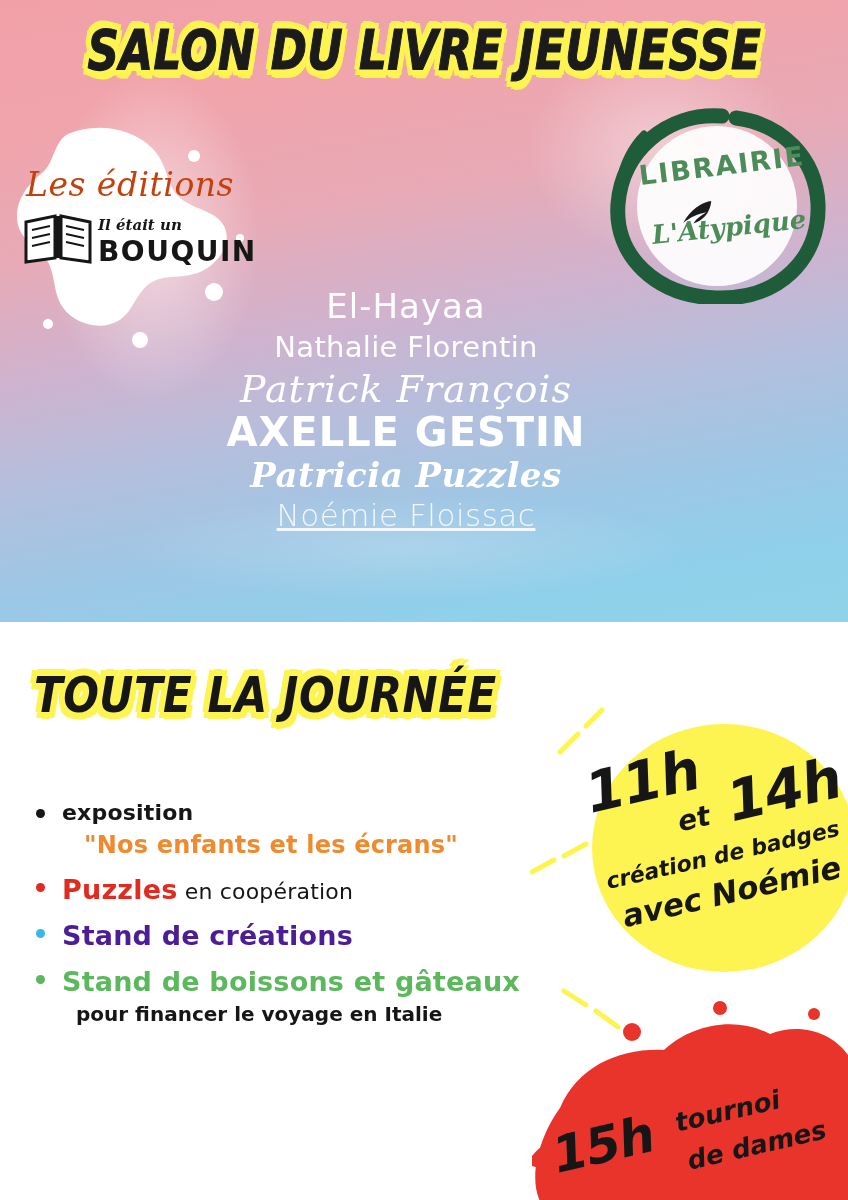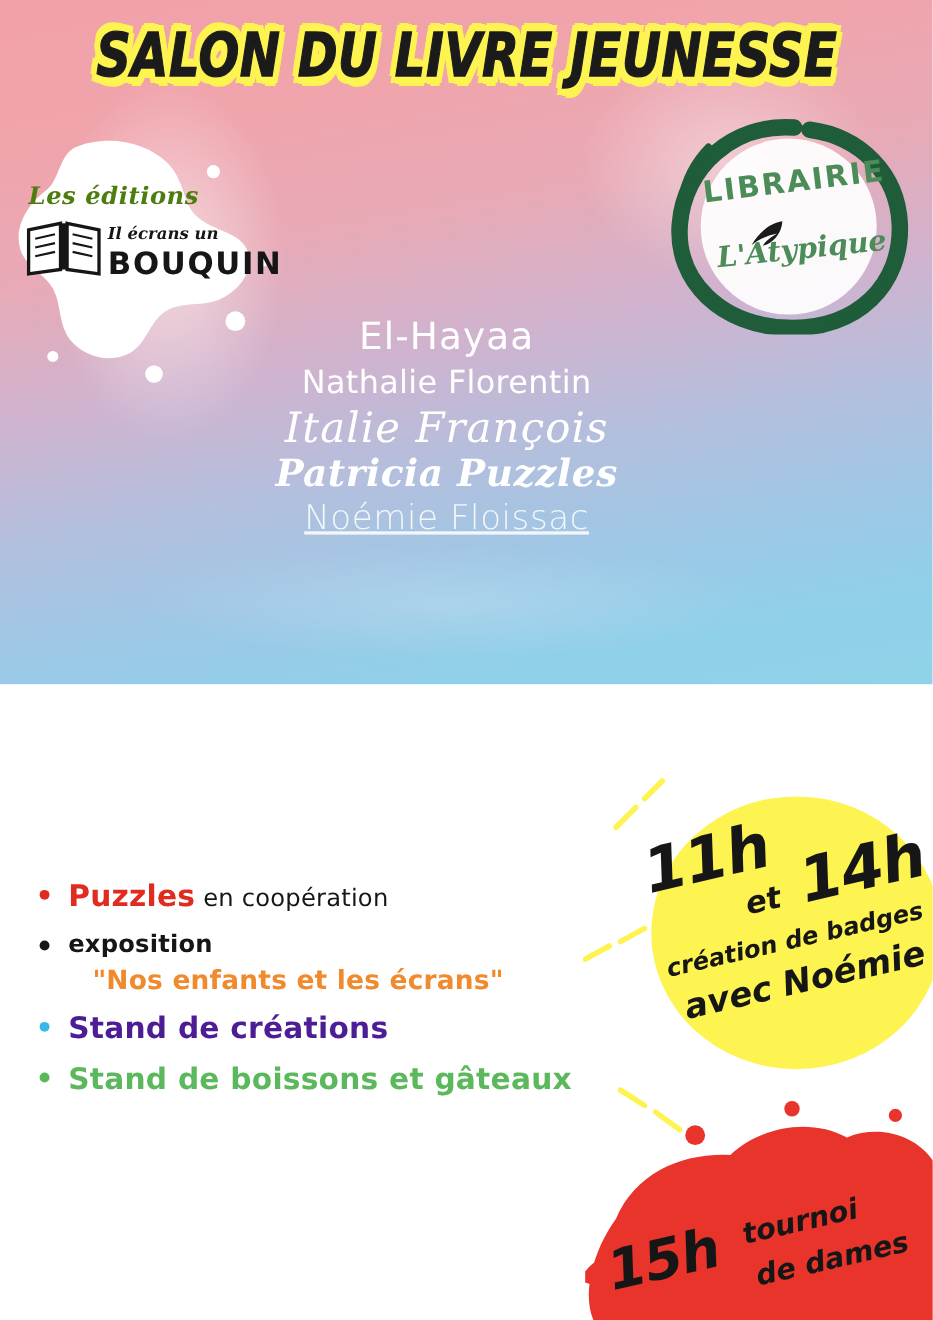--- a/index.html
+++ b/index.html
@@ -82,23 +82,23 @@
   
   .editor-logo {
     position: absolute;
     left: 22px; top: 165px;
     width: 215px;
     z-index: 6;
   }
   .editor-logo .ed-line {
     font-family: "DejaVu Serif", serif;
     font-style: italic;
-    font-weight: 700;
-    font-size: 22px;
-    color: #4d7c0f;
+    font-weight: 400;
+    font-size: 33px;
+    color: #c2410c;
     letter-spacing: 0.5px;
     margin-left: 4px;
   }
   .editor-logo .book-row {
     display: flex;
     align-items: flex-start;
     margin-top: 6px;
   }
   .book-icon { width: 72px; height: 56px; flex: 0 0 auto; }
   .book-icon svg { display:block; width:100%; height:100%; }
@@ -387,21 +387,21 @@
       <span class="book-icon">
         <svg viewBox="0 0 72 56" xmlns="http://www.w3.org/2000/svg">
           <path d="M4 12 L33 6 L33 48 L4 52 Z" fill="#ffffff" stroke="#161616" stroke-width="3"></path>
           <path d="M39 6 L68 12 L68 52 L39 48 Z" fill="#ffffff" stroke="#161616" stroke-width="3"></path>
           <rect x="33" y="6" width="6" height="42" fill="#161616"></rect>
           <path d="M10 20 L28 16 M10 28 L28 24 M10 36 L28 32" stroke="#161616" stroke-width="2" fill="none"></path>
           <path d="M44 16 L62 20 M44 24 L62 28 M44 32 L62 36" stroke="#161616" stroke-width="2" fill="none"></path>
         </svg>
       </span>
       <span class="ed-names">
-        <span class="ed-small">Il écrans un</span>
+        <span class="ed-small">Il était un</span>
         <div class="ed-big">BOUQUIN</div>
       </span>
     </div>
   </div>
 
   <div class="shop-logo">
     <div class="ring">
       <svg viewBox="0 0 226 196" xmlns="http://www.w3.org/2000/svg">
         <path d="M118 8 C62 4 18 44 14 96 C10 148 52 188 112 190 C176 192 216 150 214 96 C212 50 178 16 132 10" fill="none" stroke="#1f5c3a" stroke-width="15" stroke-linecap="round"></path>
         <path d="M40 26 C28 38 18 56 16 74" fill="none" stroke="#1f5c3a" stroke-width="7" stroke-linecap="round"></path>
@@ -414,65 +414,70 @@
       <svg viewBox="0 0 30 34" xmlns="http://www.w3.org/2000/svg">
         <path d="M26 2 C16 6 8 16 4 30 C10 22 16 18 24 14 C20 18 16 22 14 28 C22 24 28 14 26 2 Z" fill="#1b1b1b"></path>
       </svg>
     </span>
     <div class="shop-name-2">L'Atypique</div>
   </div>
 
   <div class="authors">
     <div class="author a1">El-Hayaa</div>
     <div class="author a2">Nathalie Florentin</div>
-    <div class="author a3">Italie François</div>
+    <div class="author a3">Patrick François</div>
+    <div class="author a4">AXELLE GESTIN</div>
     <div class="author a5">Patricia Puzzles</div>
     <div class="author a6">Noémie Floissac</div>
   </div>
 
+  <div class="section-title">
+    <span>TOUTE LA JOURNÉE</span>
+  </div>
 
   <div class="dash" style="left:530px; top:838px;">
     <svg width="70" height="40" viewBox="0 0 70 40" xmlns="http://www.w3.org/2000/svg">
       <path d="M2 34 L24 22 M34 18 L56 6" stroke="#fdf451" stroke-width="5" stroke-linecap="round" fill="none"></path>
     </svg>
   </div>
   <div class="dash" style="left:560px; top:985px;">
     <svg width="70" height="50" viewBox="0 0 70 50" xmlns="http://www.w3.org/2000/svg">
       <path d="M4 6 L26 20 M36 26 L58 42" stroke="#fdf451" stroke-width="5" stroke-linecap="round" fill="none"></path>
     </svg>
   </div>
   <div class="dash" style="left:552px; top:700px;">
     <svg width="60" height="60" viewBox="0 0 60 60" xmlns="http://www.w3.org/2000/svg">
       <path d="M8 52 L26 34 M34 26 L50 10" stroke="#fdf451" stroke-width="5" stroke-linecap="round" fill="none"></path>
     </svg>
   </div>
 
   <div class="program">
+
+    <div class="prog-item">
+      <span class="bullet" style="background:#161616"></span>
+      <div class="prog-main">exposition</div>
+      <div class="prog-sub" style="color:#f08a2e">"Nos enfants et les écrans"</div>
+    </div>
 
     <div class="prog-item">
       <span class="bullet" style="background:#e02b20"></span>
       <div class="prog-main">
         <span class="prog-title-lg" style="color:#e02b20">Puzzles</span><span class="thin"> en coopération</span>
       </div>
     </div>
 
     <div class="prog-item">
-      <span class="bullet" style="background:#161616"></span>
-      <div class="prog-main">exposition</div>
-      <div class="prog-sub" style="color:#f08a2e">"Nos enfants et les écrans"</div>
-    </div>
-
-    <div class="prog-item">
       <span class="bullet" style="background:#36b8e8"></span>
       <div class="prog-title-lg" style="color:#4c1d95">Stand de créations</div>
     </div>
 
     <div class="prog-item">
       <span class="bullet" style="background:#5cb85c"></span>
       <div class="prog-title-lg" style="color:#5cb85c">Stand de boissons et gâteaux</div>
+      <div class="prog-sub2">pour financer le voyage en Italie</div>
     </div>
 
   </div>
 
   <div class="badge-yellow">
     <div class="blob">
       <svg viewBox="0 0 268 252" xmlns="http://www.w3.org/2000/svg">
         <ellipse cx="134" cy="126" rx="132" ry="124" fill="#fdf451"></ellipse>
       </svg>
     </div>

